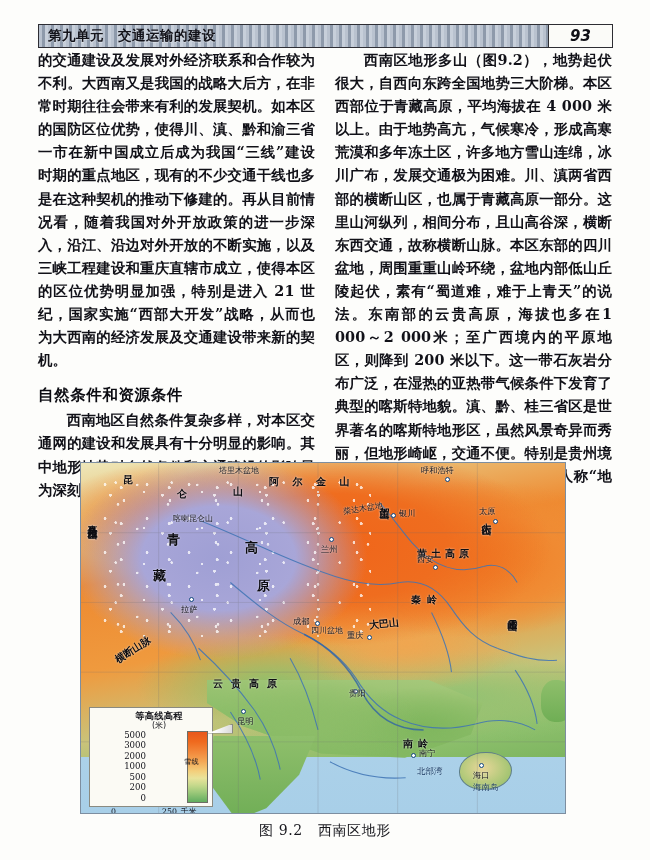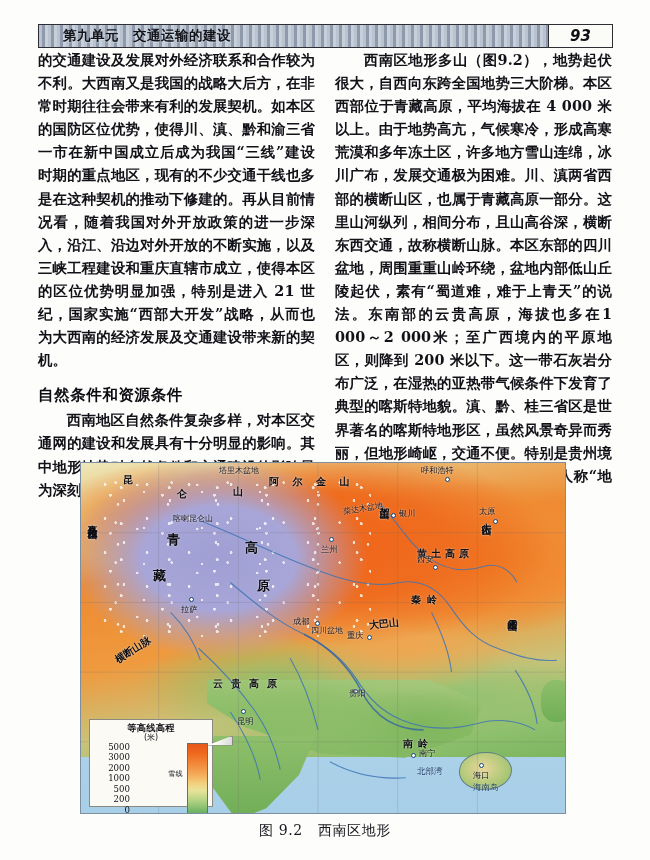--- a/index.html
+++ b/index.html
@@ -36,21 +36,21 @@
         #c7cfda 6px, #c7cfda 9px),
       linear-gradient(180deg, #dfe4ec 0%, #9aa6b8 55%, #6f7c91 100%);
     display: flex;
     align-items: center;
     overflow: hidden;
   }
   #header-unit {
     font-size: 13.5px;
     font-weight: bold;
     color: #13131a;
-    padding-left: 24px;
+    padding-left: 9px;
     letter-spacing: 0.5px;
     white-space: nowrap;
     text-shadow: 0 1px 0 rgba(255,255,255,0.35);
   }
   #header-title {
     font-size: 13.5px;
     font-weight: bold;
     color: #13131a;
     padding-left: 14px;
     letter-spacing: 0.5px;
@@ -181,24 +181,24 @@
   
   #rivers { position: absolute; inset: 0; }
 
   
   #graticule { position: absolute; inset: 0; opacity: 0.42; }
 
   
   #legend {
     position: absolute;
     left: 8px; bottom: 6px;
-    width: 124px; height: 88px;
+    width: 124px; height: 100px;
     background: #fbfaf4;
     border: 1px solid #8a8a80;
-    padding: 3px 4px 2px 4px;
+    padding: 3px 4px 2px 20px;
   }
   #legend-title {
     text-align: center;
     font-size: 9.3px;
     font-weight: bold;
     color: #16161c;
     line-height: 10px;
     letter-spacing: 0.2px;
   }
   #legend-unit {

